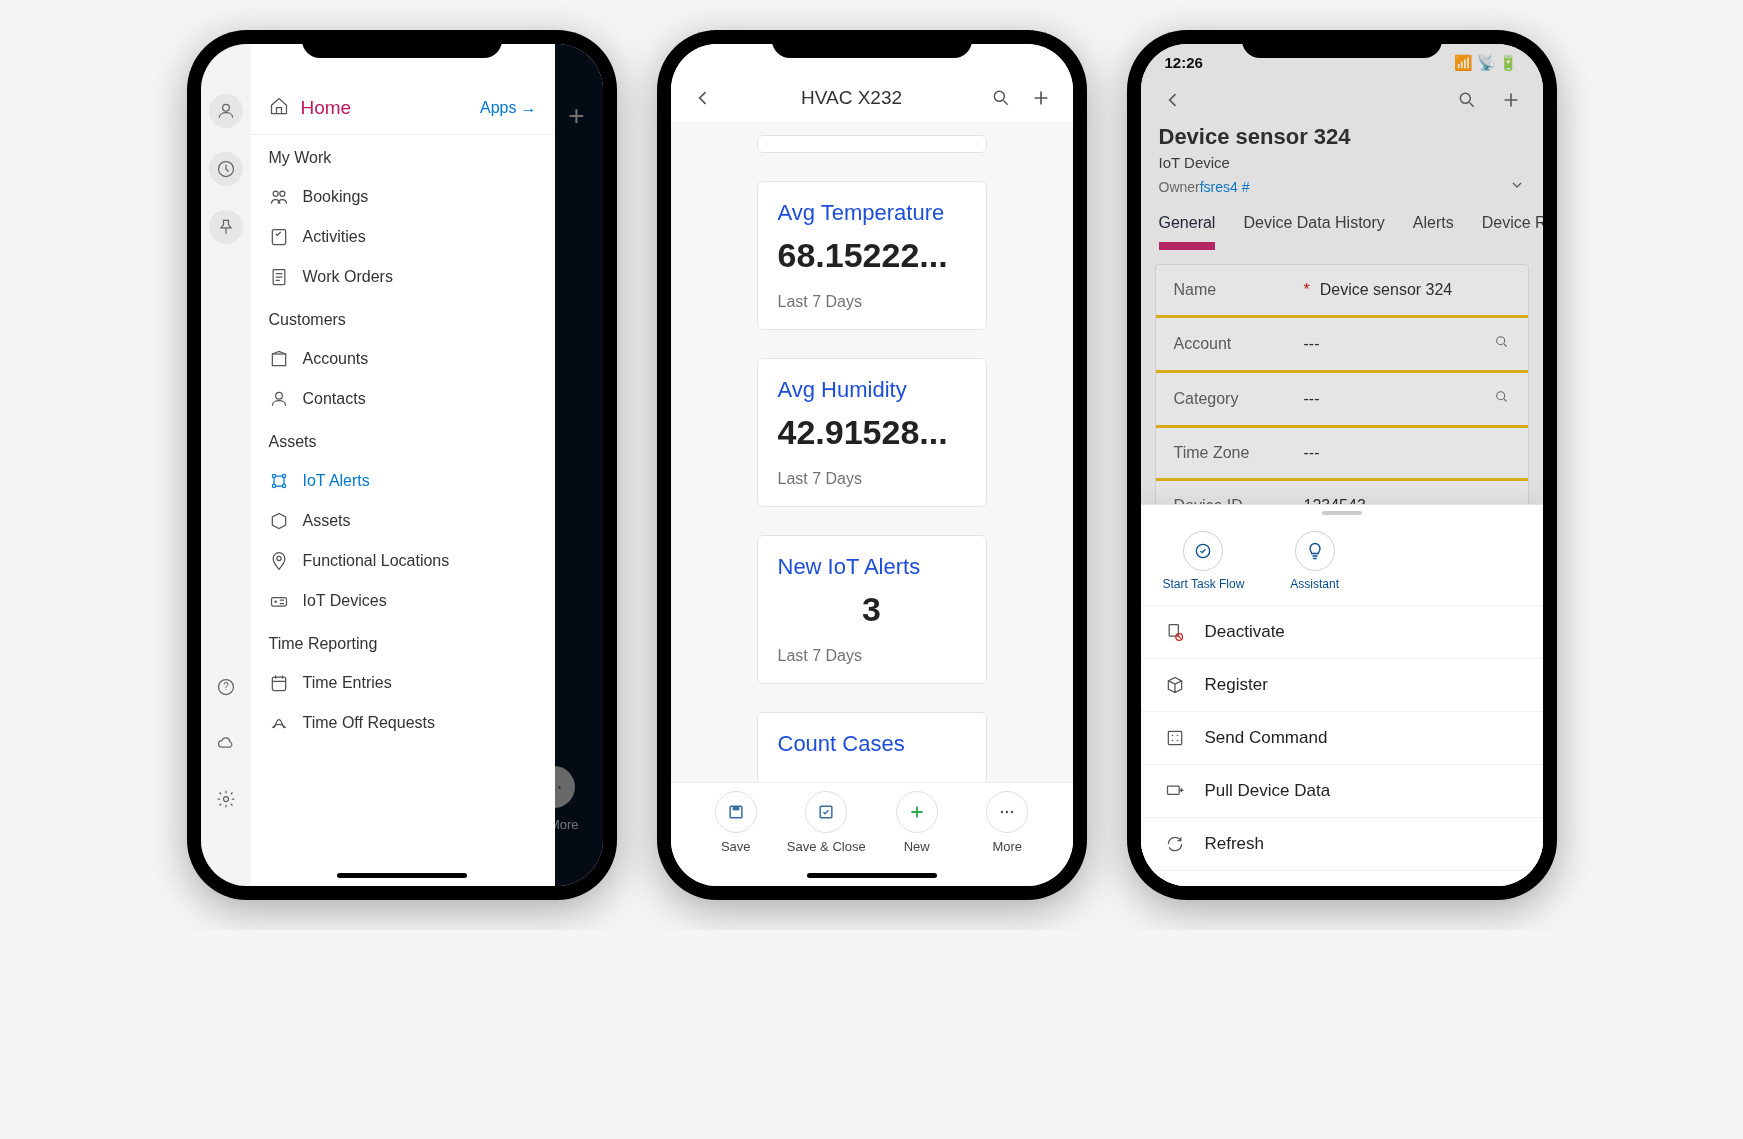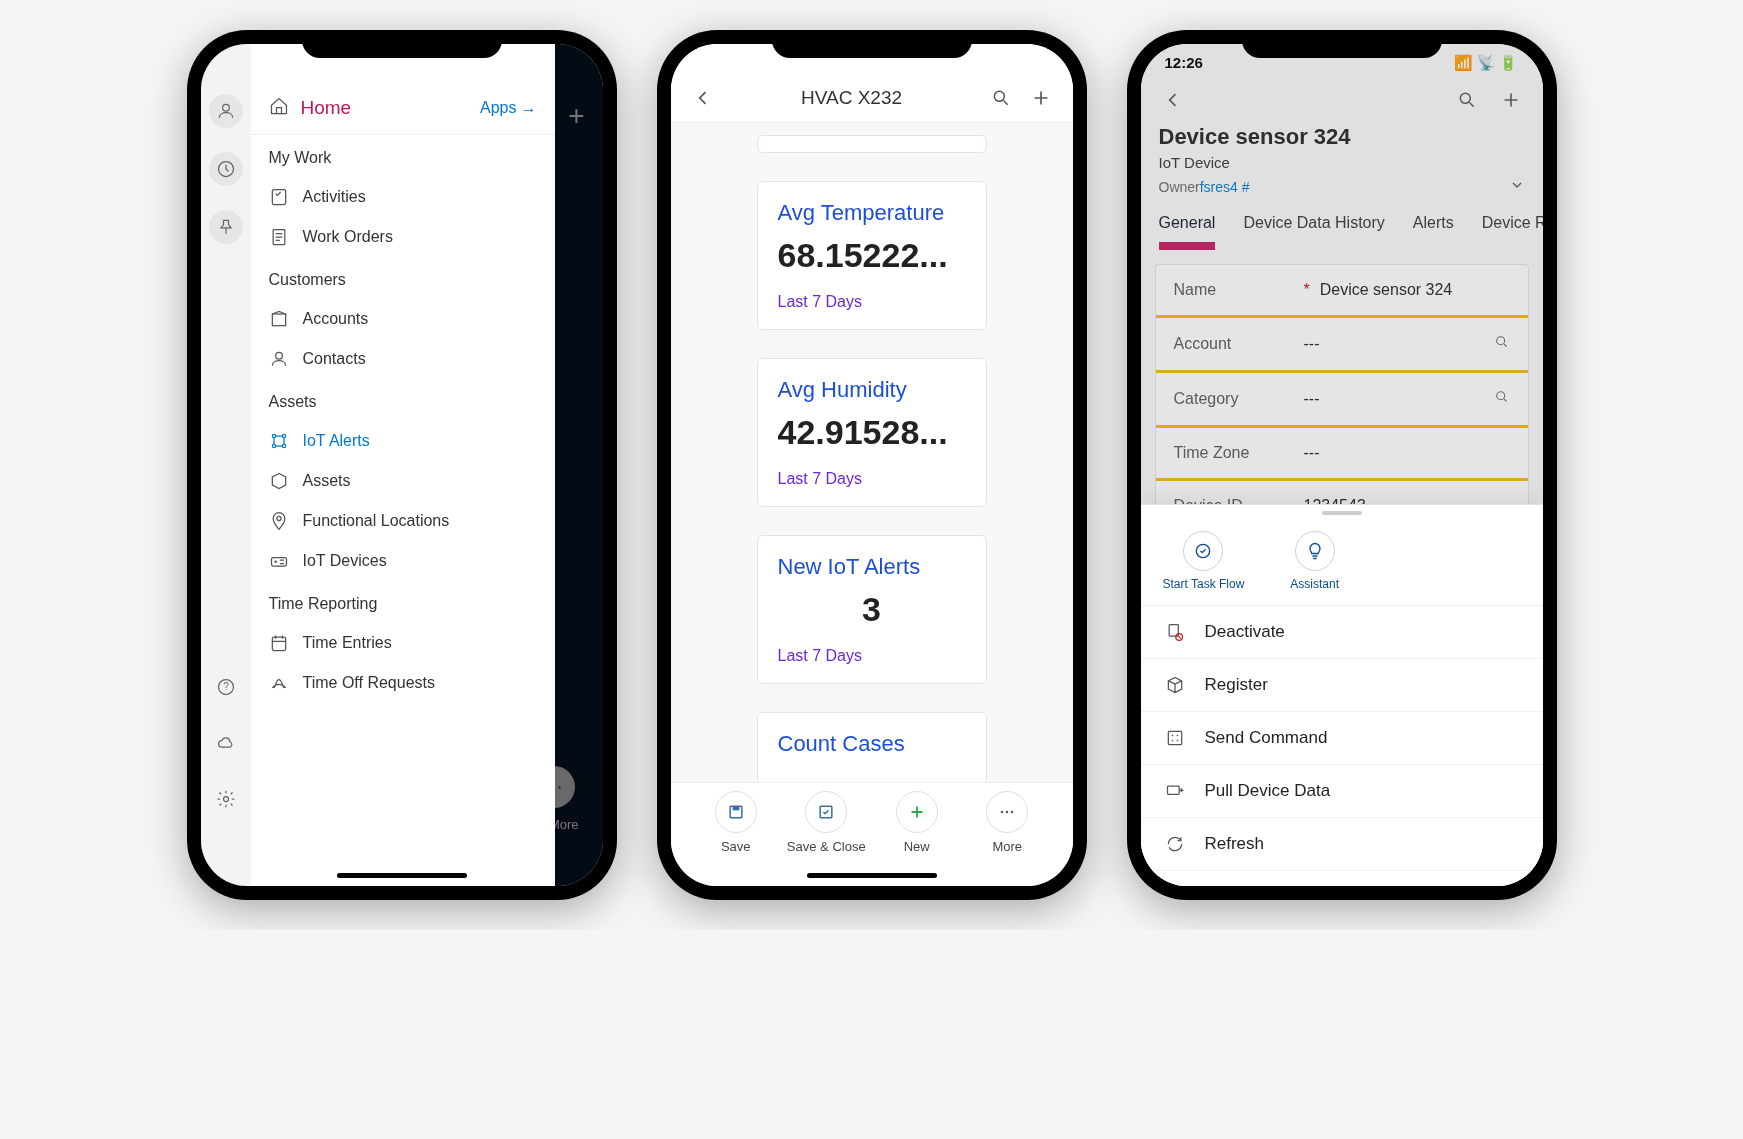--- a/index.html
+++ b/index.html
@@ -78,21 +78,21 @@
 .p2-header { padding: 40px 18px 10px; display:flex; align-items:center; gap:12px; background:#fff; border-bottom:1px solid #eee;}
 .p2-back { width:28px; height:28px; display:flex; align-items:center; justify-content:center; color:#555;}
 .p2-title { flex:1; text-align:center; font-size:19px; color:#333; font-weight:500;}
 .p2-icon-btn { width:28px; height:28px; display:flex; align-items:center; justify-content:center; color:#555;}
 .p2-scroll { flex:1; overflow-y:auto; padding: 12px 14px 0; }
 .p2-card-strip { border:1px solid #e3e3e3; border-radius:6px; height:18px; margin: 0 72px 28px 72px; background:#fff;}
 .p2-card { border:1px solid #e3e3e3; border-radius:6px; padding:18px 20px; margin: 0 72px 28px 72px; background:#fff;}
 .p2-card-label { font-size:22px; color:#1d4ed8; font-weight:400; margin-bottom:10px;}
 .p2-card-value { font-size:34px; font-weight:600; color:#222; margin-bottom:18px;}
 .p2-card-value.center { text-align:center; }
-.p2-card-foot { font-size:16px; color:#6d28d9;margin-top:12px;}
+.p2-card-foot { font-size:16px; color:#737373;margin-top:12px;}
 .p2-bottombar { display:flex; padding: 8px 20px 32px; background:#fff; border-top:1px solid #eee;}
 .p2-bb-item { flex:1; display:flex; flex-direction:column; align-items:center; gap:6px; font-size:13px; color:#444;}
 .p2-bb-circle { width:42px; height:42px; border-radius:50%; border:1px solid #e0e0e0; display:flex; align-items:center; justify-content:center; }
 
 
 .p3-bg { width:100%; height:100%; background:#f2f2f2; display:flex; flex-direction:column; position:relative;}
 .p3-status { padding: 10px 24px 0; display:flex; justify-content:space-between; font-size:15px; font-weight:600;}
 .p3-status-right { display:flex; gap:4px; align-items:center;}
 .p3-top { padding: 14px 18px 6px; display:flex; align-items:center; gap:16px;}
 .p3-title-block { padding: 4px 18px 10px; }
@@ -187,20 +187,30 @@
           <span class="p1-apps">
               <span>Apps</span> 
               <span>→</span>
             </span>
         </div>
 
         <div class="p1-section-head">My Work</div>
         <div class="p1-item">
             <span class="ico">
               <svg viewBox="0 0 24 24" class="ico20">
+                <circle cx="8" cy="8" r="3" fill="none" stroke="currentColor" stroke-width="1.5"></circle>
+                <circle cx="16" cy="8" r="3" fill="none" stroke="currentColor" stroke-width="1.5"></circle>
+                <path d="M3 20c0-3 2-5 5-5s5 2 5 5 M11 20c0-3 2-5 5-5s5 2 5 5" fill="none" stroke="currentColor" stroke-width="1.5"></path>
+              </svg>
+            </span>
+            <span>Bookings</span>
+          </div>
+        <div class="p1-item">
+            <span class="ico">
+              <svg viewBox="0 0 24 24" class="ico20">
                 <rect x="4" y="3" width="16" height="18" rx="2" fill="none" stroke="currentColor" stroke-width="1.5"></rect>
                 <path d="M8 8l2 2 4-4" fill="none" stroke="currentColor" stroke-width="1.5"></path>
               </svg>
             </span>
             <span>Activities</span>
           </div>
         <div class="p1-item">
             <span class="ico">
               <svg viewBox="0 0 24 24" class="ico20">
                 <rect x="5" y="3" width="14" height="18" rx="1" fill="none" stroke="currentColor" stroke-width="1.5"></rect>

